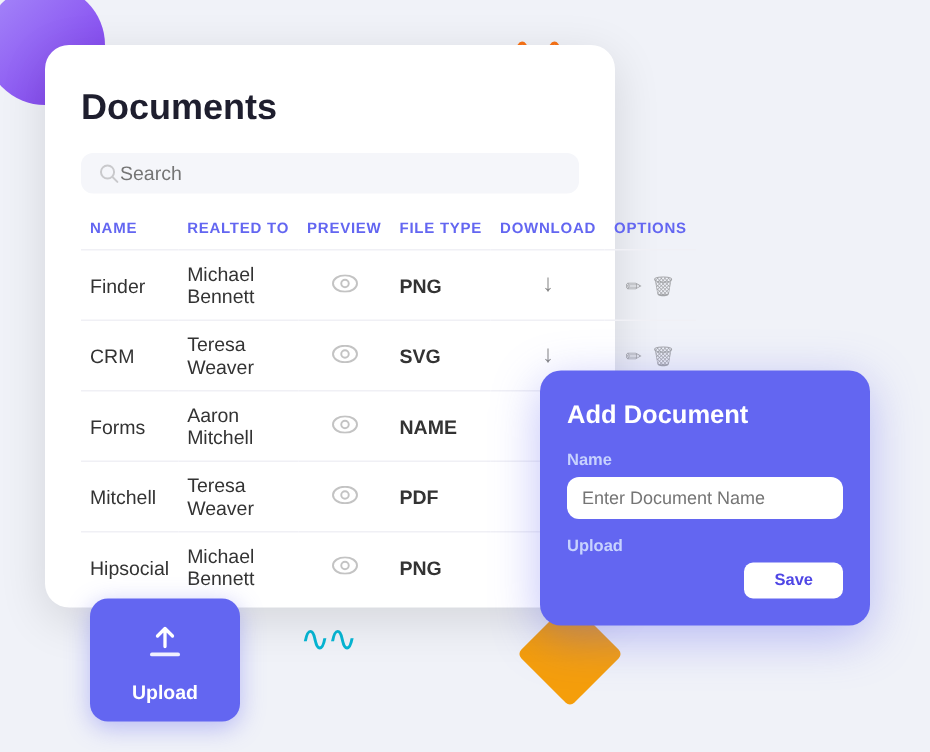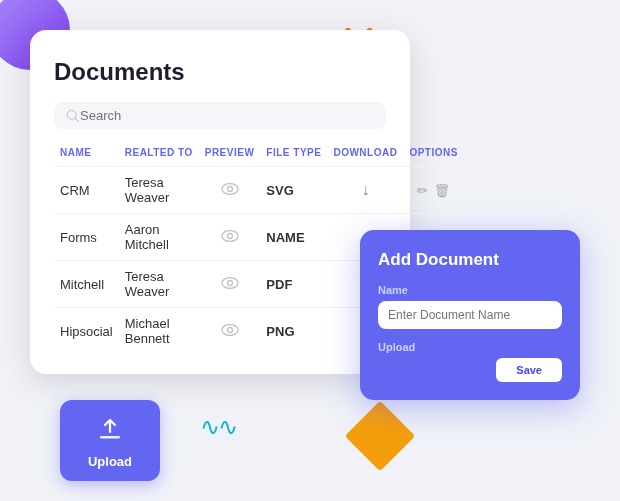--- a/index.html
+++ b/index.html
@@ -55,21 +55,21 @@
 
     
     .main-card {
       position: absolute;
       top: 30px;
       left: 30px;
       width: 380px;
       background: #fff;
       border-radius: 16px;
       box-shadow: 0 8px 32px rgba(0,0,0,0.12);
-      padding: 28px 24px 20px 24px;
+      padding: 28px 24px 4px 24px;
       z-index: 2;
     }
 
     .page-title {
       font-size: 24px;
       font-weight: 700;
       color: #1e1e2e;
       margin-bottom: 16px;
     }
 
@@ -158,21 +158,21 @@
     }
     .upload-label {
       color: #fff;
       font-size: 13px;
       font-weight: 600;
     }
 
     
     .add-doc-panel {
       position: absolute;
-      top: 230px;
+      top: 247px;
       left: 360px;
       width: 220px;
       background: #6366f1;
       border-radius: 14px;
       padding: 20px 18px 18px 18px;
       z-index: 10;
       box-shadow: 0 8px 32px rgba(99,102,241,0.4);
     }
     .add-doc-title {
       color: #fff;
@@ -250,20 +250,38 @@
       <tr>
         <th class="col-name">NAME</th>
         <th class="col-related">REALTED TO</th>
         <th class="col-preview">PREVIEW</th>
         <th class="col-filetype">FILE TYPE</th>
         <th class="col-download">DOWNLOAD</th>
         <th class="col-options">OPTIONS</th>
       </tr>
     </thead>
     <tbody id="table-body">
+    <tr>
+      <td>Finder</td>
+      <td>Michael Bennett</td>
+      <td class="col-preview">
+        <svg width="18" height="12" viewBox="0 0 18 12" fill="none" style="cursor:pointer;opacity:0.35;">
+          <ellipse cx="9" cy="6" rx="8" ry="5.5" stroke="#555" stroke-width="1.3"></ellipse>
+          <circle cx="9" cy="6" r="2.5" stroke="#555" stroke-width="1.3"></circle>
+        </svg>
+      </td>
+      <td class="file-type-png">PNG</td>
+      <td class="col-download" style="color:#888;font-size:16px;cursor:pointer;">↓</td>
+      <td class="col-options">
+        <div class="icon-row">
+          <span style="cursor:pointer;opacity:0.4;font-size:13px;">✏</span>
+          <span style="cursor:pointer;opacity:0.4;font-size:13px;">🗑</span>
+        </div>
+      </td>
+    </tr>
         <tr>
       <td>CRM</td>
       <td>Teresa Weaver</td>
       <td class="col-preview">
         <svg width="18" height="12" viewBox="0 0 18 12" fill="none" style="cursor:pointer;opacity:0.35;">
           <ellipse cx="9" cy="6" rx="8" ry="5.5" stroke="#555" stroke-width="1.3"></ellipse>
           <circle cx="9" cy="6" r="2.5" stroke="#555" stroke-width="1.3"></circle>
         </svg>
       </td>
       <td class="file-type-svg">SVG</td>

